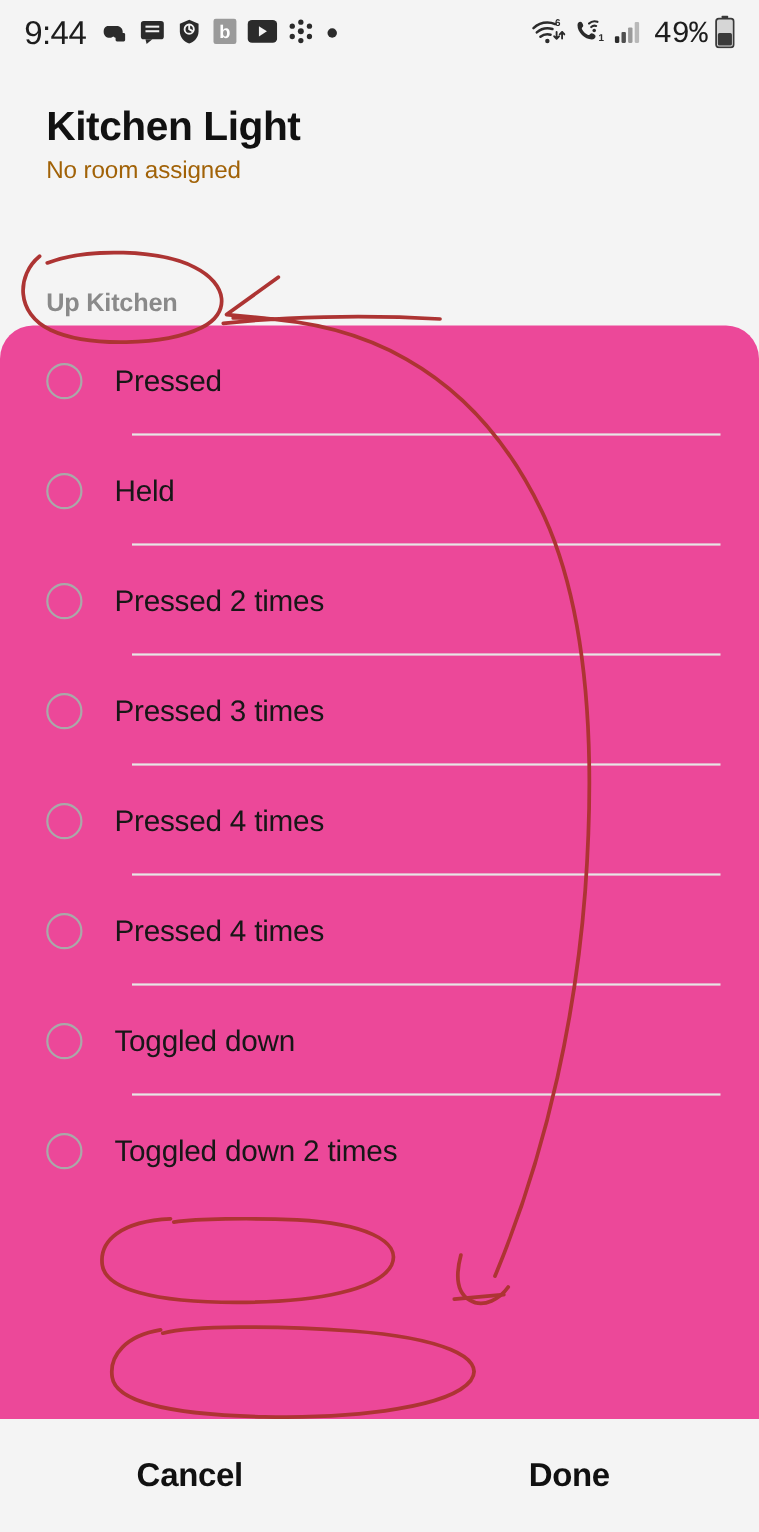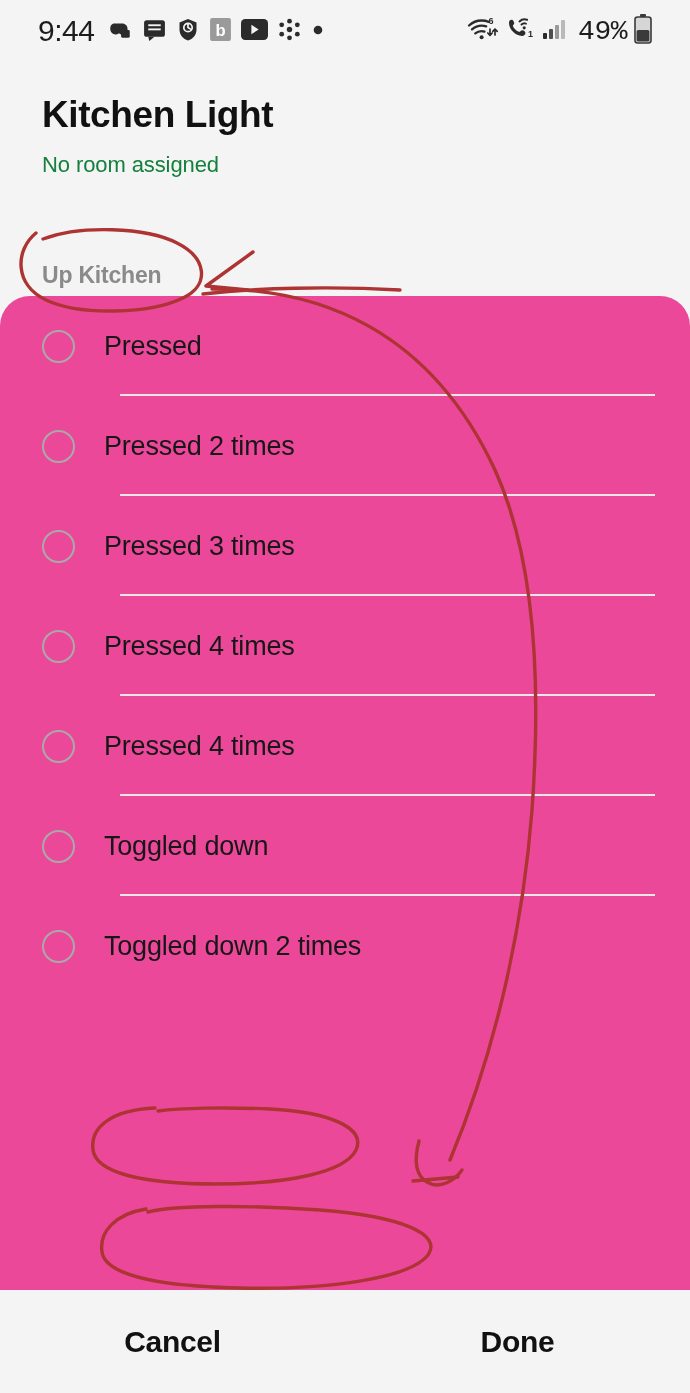--- a/index.html
+++ b/index.html
@@ -14,21 +14,21 @@
     width: 690px; height: 1393px;
     background: #f4f4f4;
     overflow: hidden;
   }
 
   
   #status-bar {
     position: absolute; top: 0; left: 0;
     width: 690px; height: 62px;
     display: flex; align-items: center;
-    padding: 0 38px;
+    padding: 0 22px;
     color: #232323;
   }
   #status-left { display: flex; align-items: center; gap: 9px; }
   #status-clock {
     font-size: 30px; font-weight: 400; letter-spacing: -0.5px;
     color: #1d1d1d; margin-right: 4px;
   }
   #status-right {
     margin-left: auto; display: flex; align-items: center; gap: 7px;
   }
@@ -41,22 +41,22 @@
   
   #header {
     position: absolute; top: 62px; left: 0; width: 690px;
     padding: 32px 42px 0 42px;
   }
   #page-title {
     font-size: 37px; font-weight: 700; color: #111;
     letter-spacing: -0.4px; line-height: 1.15;
   }
   #page-subtitle {
-    margin-top: 15px;
-    font-size: 22px; font-weight: 400; color: #15803d;
+    margin-top: 5px;
+    font-size: 22px; font-weight: 400; color: #a16207;
     letter-spacing: -0.1px;
   }
 
   
   #section-label {
     position: absolute; top: 262px; left: 42px;
     font-size: 23px; font-weight: 700; color: #8a8a8a;
     letter-spacing: -0.2px;
   }
 
@@ -230,20 +230,25 @@
   <div id="section-label">Up Kitchen</div>
 
   <div id="options-sheet">
     <div class="option-row">
       <span class="radio"></span>
       <span class="option-label">Pressed</span>
       <span class="divider"></span>
     </div>
     <div class="option-row">
       <span class="radio"></span>
+      <span class="option-label">Held</span>
+      <span class="divider"></span>
+    </div>
+    <div class="option-row">
+      <span class="radio"></span>
       <span class="option-label">Pressed 2 times</span>
       <span class="divider"></span>
     </div>
     <div class="option-row">
       <span class="radio"></span>
       <span class="option-label">Pressed 3 times</span>
       <span class="divider"></span>
     </div>
     <div class="option-row">
       <span class="radio"></span>

